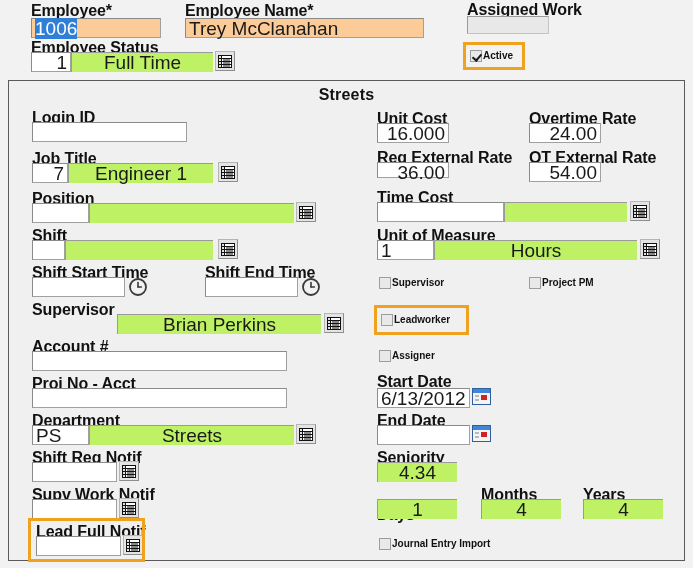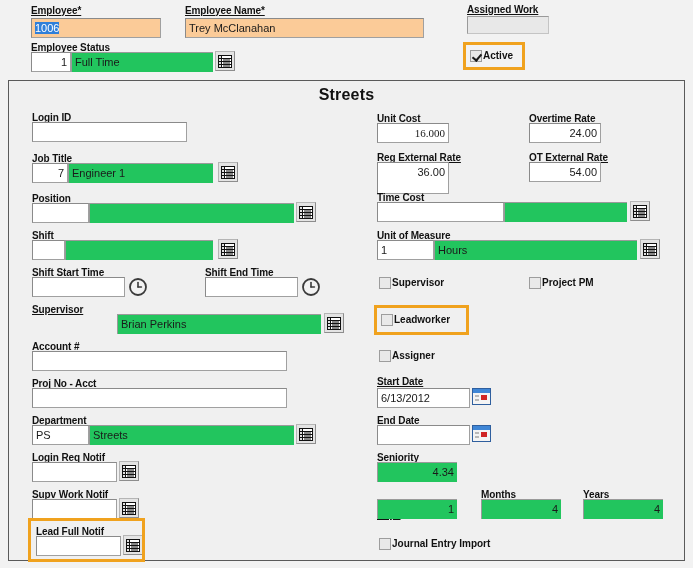--- a/index.html
+++ b/index.html
@@ -7,43 +7,43 @@
     width:693px;height:568px;overflow:hidden;
     background:#f2f2f2;
     font-family:"Liberation Sans", sans-serif;
     font-size:12px;color:#000;
     -webkit-font-smoothing:none;
   }
   .root{position:relative;width:693px;height:568px;}
 
   
   .lbl{
-    position:absolute;font-weight:bold;font-size:10px;
+    position:absolute;font-weight:bold;font-size:16px;
     color:#111;white-space:nowrap;line-height:13px;
     letter-spacing:-0.1px;
-    text-decoration:underline;
   }
   .inp{
     position:absolute;box-sizing:border-box;
     background:#ffffff;
     border:1px solid #a0a0a0;
     border-top-color:#8a8a8a;border-left-color:#8a8a8a;
     font-family:"Liberation Sans", sans-serif;
-    font-size:11px;line-height:17px;color:#1a1a1a;
+    font-size:19px;line-height:17px;color:#1a1a1a;
     padding:1px 3px;
   }
   .inp.ro{
     background:#e8e8e8;border:1px solid #c4c4c4;
     border-top-color:#9a9a9a;border-left-color:#9a9a9a;
   }
   .inp.peach{background:#fbcb98;}
   .inp.r{text-align:right;}
   .inp.flat{
     border:none;border-top:1px solid #9a9a9a;border-left:1px solid #9a9a9a;
-    background:#22c55e;
+    background:#bef264;
+    text-align:center;
   }
   .sel{background:#2f7fd9;color:#ffffff;}
 
   
   .lookup{
     position:absolute;width:20px;height:20px;box-sizing:border-box;
     background:#e4e4e4;
     border:1px solid #b5b5b5;
     border-right-color:#8d8d8d;border-bottom-color:#8d8d8d;
     display:flex;align-items:center;justify-content:center;
@@ -225,21 +225,21 @@
       <rect x="0.5" y="0.5" width="3" height="12" fill="#e2e2e2" stroke="#111"></rect>
       <line x1="0.5" y1="3.5" x2="13.5" y2="3.5" stroke="#111"></line>
       <line x1="0.5" y1="6.5" x2="13.5" y2="6.5" stroke="#111"></line>
       <line x1="0.5" y1="9.5" x2="13.5" y2="9.5" stroke="#111"></line>
       <line x1="5" y1="5" x2="12" y2="5" stroke="#111"></line>
       <line x1="5" y1="8" x2="12" y2="8" stroke="#111"></line>
       <line x1="5" y1="11" x2="12" y2="11" stroke="#111"></line>
     </svg>
   </div>
 
-  <div class="lbl" style="left:32px;top:451px;">Login Req Notif</div>
+  <div class="lbl" style="left:32px;top:451px;">Shift Req Notif</div>
   <div class="inp" style="left:32px;top:462px;width:85px;height:20px;"></div>
   <div class="lookup" style="left:119px;top:461px;">
     <svg width="14" height="13" viewBox="0 0 14 13">
       <rect x="0.5" y="0.5" width="13" height="12" fill="#fff" stroke="#111"></rect>
       <rect x="0.5" y="0.5" width="3" height="12" fill="#e2e2e2" stroke="#111"></rect>
       <line x1="0.5" y1="3.5" x2="13.5" y2="3.5" stroke="#111"></line>
       <line x1="0.5" y1="6.5" x2="13.5" y2="6.5" stroke="#111"></line>
       <line x1="0.5" y1="9.5" x2="13.5" y2="9.5" stroke="#111"></line>
       <line x1="5" y1="5" x2="12" y2="5" stroke="#111"></line>
       <line x1="5" y1="8" x2="12" y2="8" stroke="#111"></line>
@@ -272,27 +272,27 @@
       <line x1="0.5" y1="6.5" x2="13.5" y2="6.5" stroke="#111"></line>
       <line x1="0.5" y1="9.5" x2="13.5" y2="9.5" stroke="#111"></line>
       <line x1="5" y1="5" x2="12" y2="5" stroke="#111"></line>
       <line x1="5" y1="8" x2="12" y2="8" stroke="#111"></line>
       <line x1="5" y1="11" x2="12" y2="11" stroke="#111"></line>
     </svg>
   </div>
   <div class="hl" style="left:28px;top:518px;width:117px;height:44px;"></div>
 
   <div class="lbl" style="left:377px;top:112px;">Unit Cost</div>
-  <div class="inp r" style="left:377px;top:123px;width:72px;height:20px;font-family:Liberation Serif, serif;">16.000</div>
+  <div class="inp r" style="left:377px;top:123px;width:72px;height:20px;">16.000</div>
 
   <div class="lbl" style="left:529px;top:112px;">Overtime Rate</div>
   <div class="inp r" style="left:529px;top:123px;width:72px;height:20px;">24.00</div>
 
   <div class="lbl" style="left:377px;top:151px;">Reg External Rate</div>
-  <div class="inp r" style="left:377px;top:162px;width:72px;height:32px;">36.00</div>
+  <div class="inp r" style="left:377px;top:162px;width:72px;height:16px;">36.00</div>
 
   <div class="lbl" style="left:529px;top:151px;">OT External Rate</div>
   <div class="inp r" style="left:529px;top:162px;width:72px;height:20px;">54.00</div>
 
   <div class="lbl" style="left:377px;top:191px;">Time Cost</div>
   <div class="inp" style="left:377px;top:202px;width:127px;height:20px;"></div>
   <div class="inp flat" style="left:504px;top:202px;width:123px;height:20px;"></div>
   <div class="lookup" style="left:630px;top:201px;">
     <svg width="14" height="13" viewBox="0 0 14 13">
       <rect x="0.5" y="0.5" width="13" height="12" fill="#fff" stroke="#111"></rect>

